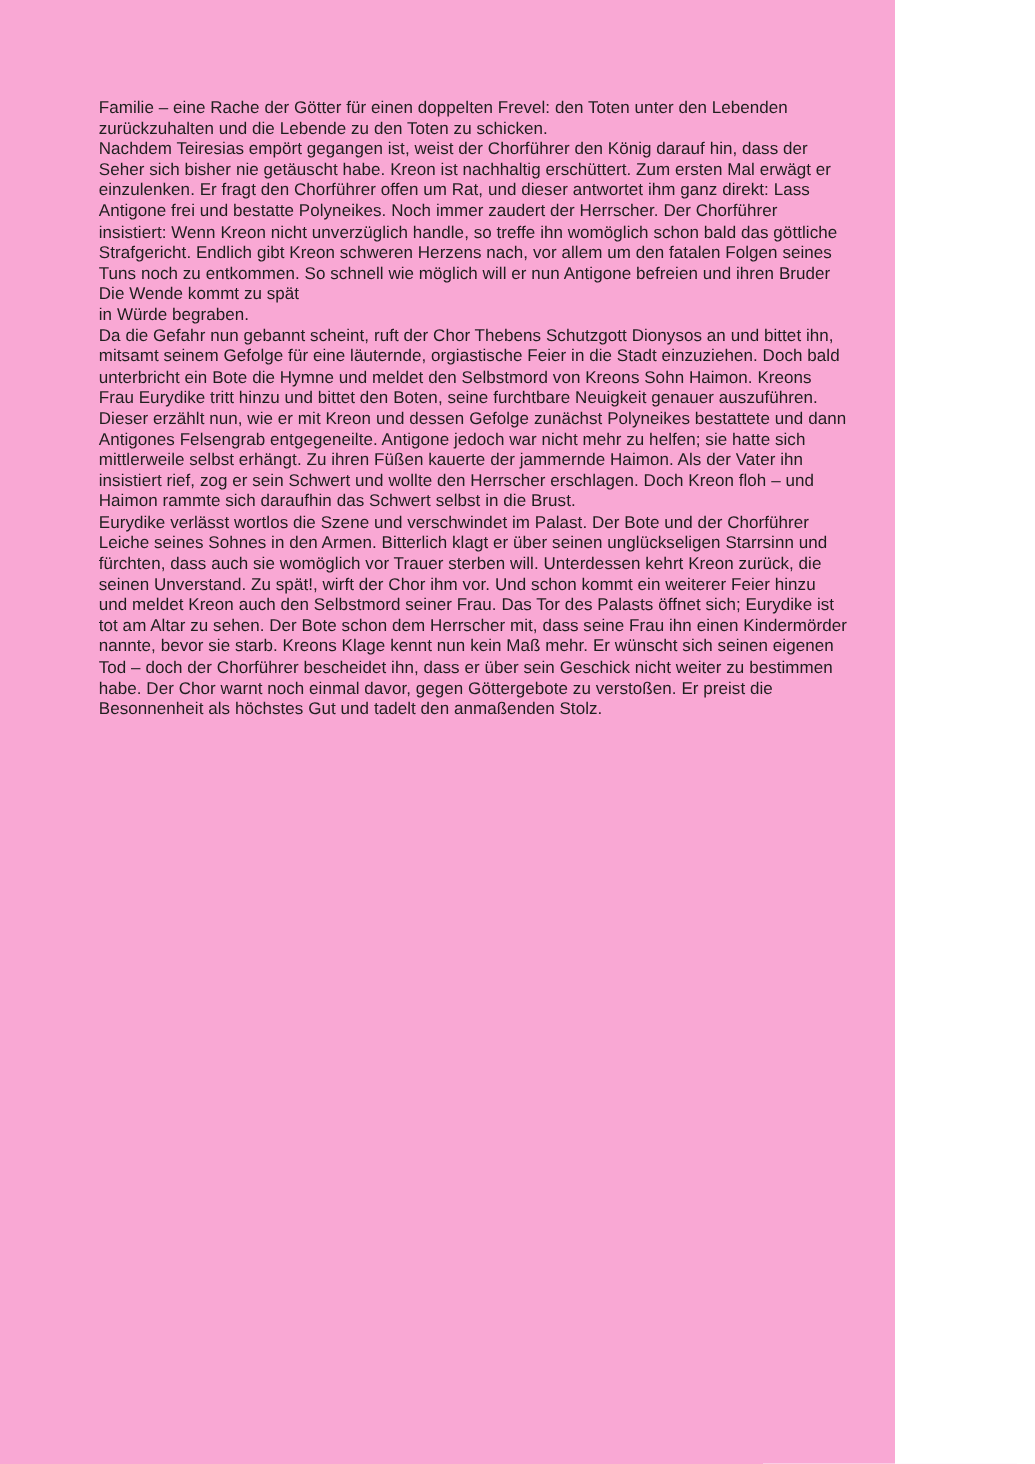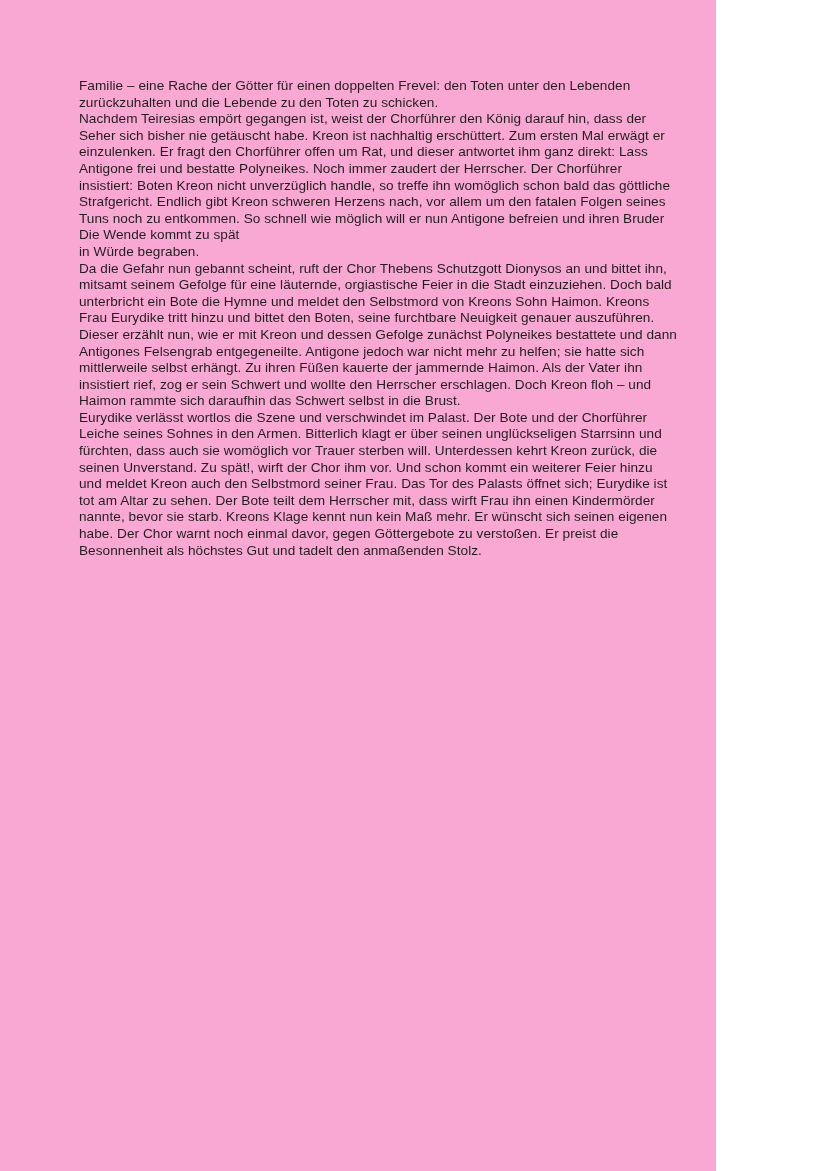--- a/index.html
+++ b/index.html
@@ -34,37 +34,38 @@
 <body>
 
 <div class="page">
   <div class="text-block">
       <div class="line">Familie – eine Rache der Götter für einen doppelten Frevel: den Toten unter den Lebenden</div>
       <div class="line">zurückzuhalten und die Lebende zu den Toten zu schicken.</div>
       <div class="line">Nachdem Teiresias empört gegangen ist, weist der Chorführer den König darauf hin, dass der</div>
       <div class="line">Seher sich bisher nie getäuscht habe. Kreon ist nachhaltig erschüttert. Zum ersten Mal erwägt er</div>
       <div class="line">einzulenken. Er fragt den Chorführer offen um Rat, und dieser antwortet ihm ganz direkt: Lass</div>
       <div class="line">Antigone frei und bestatte Polyneikes. Noch immer zaudert der Herrscher. Der Chorführer</div>
-      <div class="line">insistiert: Boten Kreon nicht unverzüglich handle, so treffe ihn womöglich schon bald das göttliche</div>
+      <div class="line">insistiert: Wenn Kreon nicht unverzüglich handle, so treffe ihn womöglich schon bald das göttliche</div>
       <div class="line">Strafgericht. Endlich gibt Kreon schweren Herzens nach, vor allem um den fatalen Folgen seines</div>
       <div class="line">Tuns noch zu entkommen. So schnell wie möglich will er nun Antigone befreien und ihren Bruder</div>
       <div class="line">Die Wende kommt zu spät</div>
       <div class="line">in Würde begraben.</div>
       <div class="line">Da die Gefahr nun gebannt scheint, ruft der Chor Thebens Schutzgott Dionysos an und bittet ihn,</div>
       <div class="line">mitsamt seinem Gefolge für eine läuternde, orgiastische Feier in die Stadt einzuziehen. Doch bald</div>
       <div class="line">unterbricht ein Bote die Hymne und meldet den Selbstmord von Kreons Sohn Haimon. Kreons</div>
       <div class="line">Frau Eurydike tritt hinzu und bittet den Boten, seine furchtbare Neuigkeit genauer auszuführen.</div>
       <div class="line">Dieser erzählt nun, wie er mit Kreon und dessen Gefolge zunächst Polyneikes bestattete und dann</div>
       <div class="line">Antigones Felsengrab entgegeneilte. Antigone jedoch war nicht mehr zu helfen; sie hatte sich</div>
       <div class="line">mittlerweile selbst erhängt. Zu ihren Füßen kauerte der jammernde Haimon. Als der Vater ihn</div>
       <div class="line">insistiert rief, zog er sein Schwert und wollte den Herrscher erschlagen. Doch Kreon floh – und</div>
       <div class="line">Haimon rammte sich daraufhin das Schwert selbst in die Brust.</div>
       <div class="line">Eurydike verlässt wortlos die Szene und verschwindet im Palast. Der Bote und der Chorführer</div>
       <div class="line">Leiche seines Sohnes in den Armen. Bitterlich klagt er über seinen unglückseligen Starrsinn und</div>
       <div class="line">fürchten, dass auch sie womöglich vor Trauer sterben will. Unterdessen kehrt Kreon zurück, die</div>
       <div class="line">seinen Unverstand. Zu spät!, wirft der Chor ihm vor. Und schon kommt ein weiterer Feier hinzu</div>
       <div class="line">und meldet Kreon auch den Selbstmord seiner Frau. Das Tor des Palasts öffnet sich; Eurydike ist</div>
-      <div class="line">tot am Altar zu sehen. Der Bote teilt dem Herrscher mit, dass wirft Frau ihn einen Kindermörder</div>
+      <div class="line">tot am Altar zu sehen. Der Bote schon dem Herrscher mit, dass seine Frau ihn einen Kindermörder</div>
       <div class="line">nannte, bevor sie starb. Kreons Klage kennt nun kein Maß mehr. Er wünscht sich seinen eigenen</div>
+      <div class="line">Tod – doch der Chorführer bescheidet ihn, dass er über sein Geschick nicht weiter zu bestimmen</div>
       <div class="line">habe. Der Chor warnt noch einmal davor, gegen Göttergebote zu verstoßen. Er preist die</div>
       <div class="line">Besonnenheit als höchstes Gut und tadelt den anmaßenden Stolz.</div>
     </div>
 </div>
 
 </body></html>

